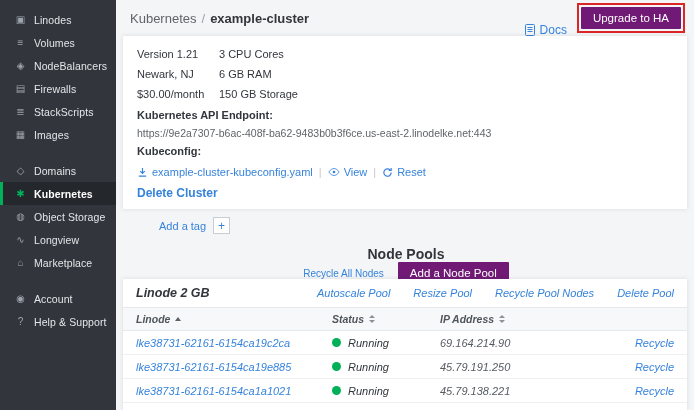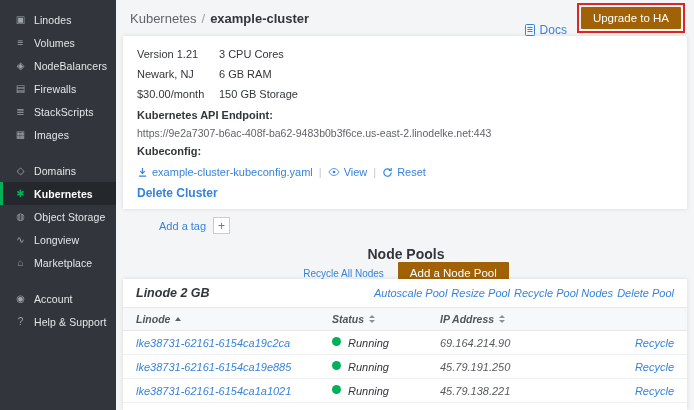--- a/index.html
+++ b/index.html
@@ -20,21 +20,21 @@
   
   .content { flex:1; min-width:0; display:flex; flex-direction:column; padding:0 7px; overflow:hidden; }
 
   .topbar { height:36px; flex-shrink:0; display:flex; align-items:center; justify-content:space-between; padding:0 2px 0 7px; }
   .breadcrumb { font-size:13px; color:#606469; white-space:nowrap; }
   .breadcrumb .sep { margin:0 5px; color:#9da2a6; }
   .breadcrumb .current { color:#32363c; font-weight:600; }
   .top-actions { display:flex; align-items:center; gap:10px; }
   .docs-link { display:flex; align-items:center; gap:5px; color:#3683dc; font-size:12px; cursor:pointer; text-decoration:none;margin-top:23px; }
   .annotation { border:2px solid #dc2626; padding:2px; }
-  .btn-primary { background:#a16207; color:#fff; border:none; font-family:inherit; font-size:11.5px; padding:5px 12px; cursor:pointer; border-radius:1px; white-space:nowrap; }
+  .btn-primary { background:#701a75; color:#fff; border:none; font-family:inherit; font-size:11.5px; padding:5px 12px; cursor:pointer; border-radius:1px; white-space:nowrap; }
 
   .card { background:#fff; box-shadow:0 0 4px rgba(50,54,60,.14); }
 
   
   .summary-card { padding:8px 14px 8px; flex-shrink:0; }
   .spec-grid { display:grid; grid-template-columns:82px 1fr; font-size:11px; color:#32363c; }
   .spec-grid span { line-height:20px; white-space:nowrap; }
   .section-label { margin-top:4px; font-size:11px; font-weight:700; color:#32363c; line-height:15px; }
   .endpoint-url { margin-top:3px; font-size:10.5px; color:#606469; line-height:14px; white-space:nowrap; }
   .kubeconfig-row { margin-top:5px; display:flex; align-items:center; gap:6px; font-size:11px; line-height:16px; white-space:nowrap; }
@@ -49,34 +49,34 @@
 
   .pools-header { flex-shrink:0; margin-top:12px; height:27px; display:flex; align-items:center; justify-content:space-between; padding-left:2px;flex-direction:column; }
   .pools-title { font-size:14px; font-weight:700; color:#32363c; }
   .pools-actions { display:flex; align-items:center; gap:14px; }
   .pools-actions .link { font-size:10px; }
 
   
   .pool-card { margin-top:6px; flex:1; min-height:0; display:flex; flex-direction:column; overflow:hidden;font-style:italic; }
   .pool-card-header { height:28px; flex-shrink:0; display:flex; align-items:center; justify-content:space-between; padding:0 13px; }
   .pool-name { font-size:12.5px; font-weight:700; color:#32363c; }
-  .pool-links { display:flex; gap:4px; }
+  .pool-links { display:flex; gap:23px; }
   .pool-links .link { font-size:11px; white-space:nowrap; }
 
   .tbl-head { flex-shrink:0; display:grid; grid-template-columns:196px 108px 1fr 62px; align-items:center; padding:5px 13px; background:#f7f8f9; border-top:1px solid #e6e8ea; border-bottom:1px solid #e6e8ea; font-size:10.5px; font-weight:600; color:#4f555b; }
   .th { display:flex; align-items:center; cursor:pointer; }
   .sort-single { display:inline-block; margin-left:5px; width:0; height:0; border-left:3.5px solid transparent; border-right:3.5px solid transparent; border-bottom:4px solid #5b6166; }
   .sort-both { display:inline-flex; flex-direction:column; gap:2px; margin-left:5px; }
   .sort-both i { display:block; width:0; height:0; border-left:3px solid transparent; border-right:3px solid transparent; }
   .sort-both .up { border-bottom:3.5px solid #8a9096; }
   .sort-both .down { border-top:3.5px solid #8a9096; }
 
   .tbl-row { flex-shrink:0; display:grid; grid-template-columns:196px 108px 1fr 62px; align-items:center; padding:5px 13px; border-bottom:1px solid #eef0f1; font-size:11px; height:24px; }
   .cell-linode { color:#3683dc; cursor:pointer; white-space:nowrap; overflow:hidden; }
-  .status-cell { display:flex; align-items:flex-start; gap:7px; color:#32363c; }
+  .status-cell { display:flex; align-items:center; gap:7px; color:#32363c; }
   .dot { width:9px; height:9px; border-radius:50%; background:#00b159; flex-shrink:0; }
   .ip-cell { color:#565b61; }
   .recycle-cell { text-align:right; }
   .recycle-cell .link { font-size:11px; }
   .pool-footer { flex-shrink:0; padding:7px 13px; font-size:11px; color:#606469; }
 </style>
 </head>
 <body>
 
 <div class="app">

